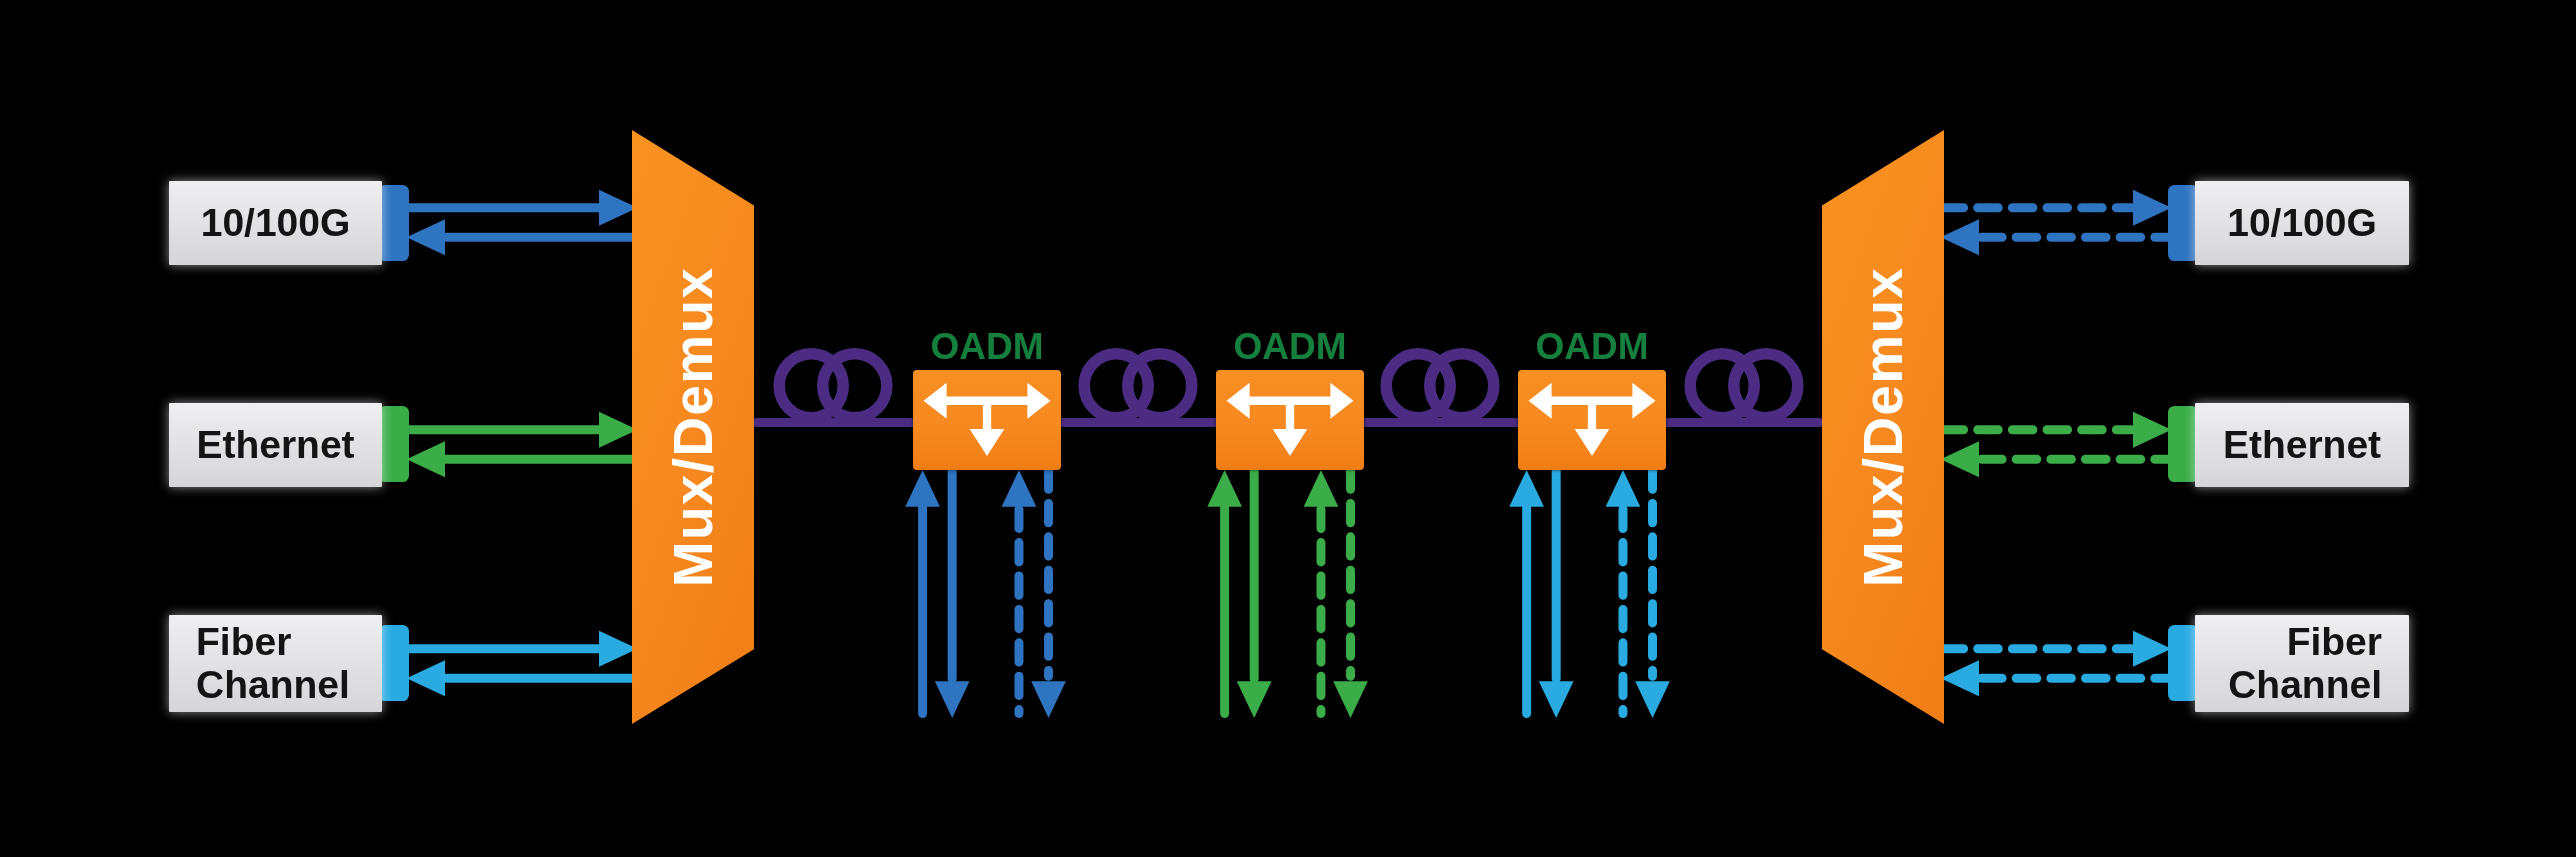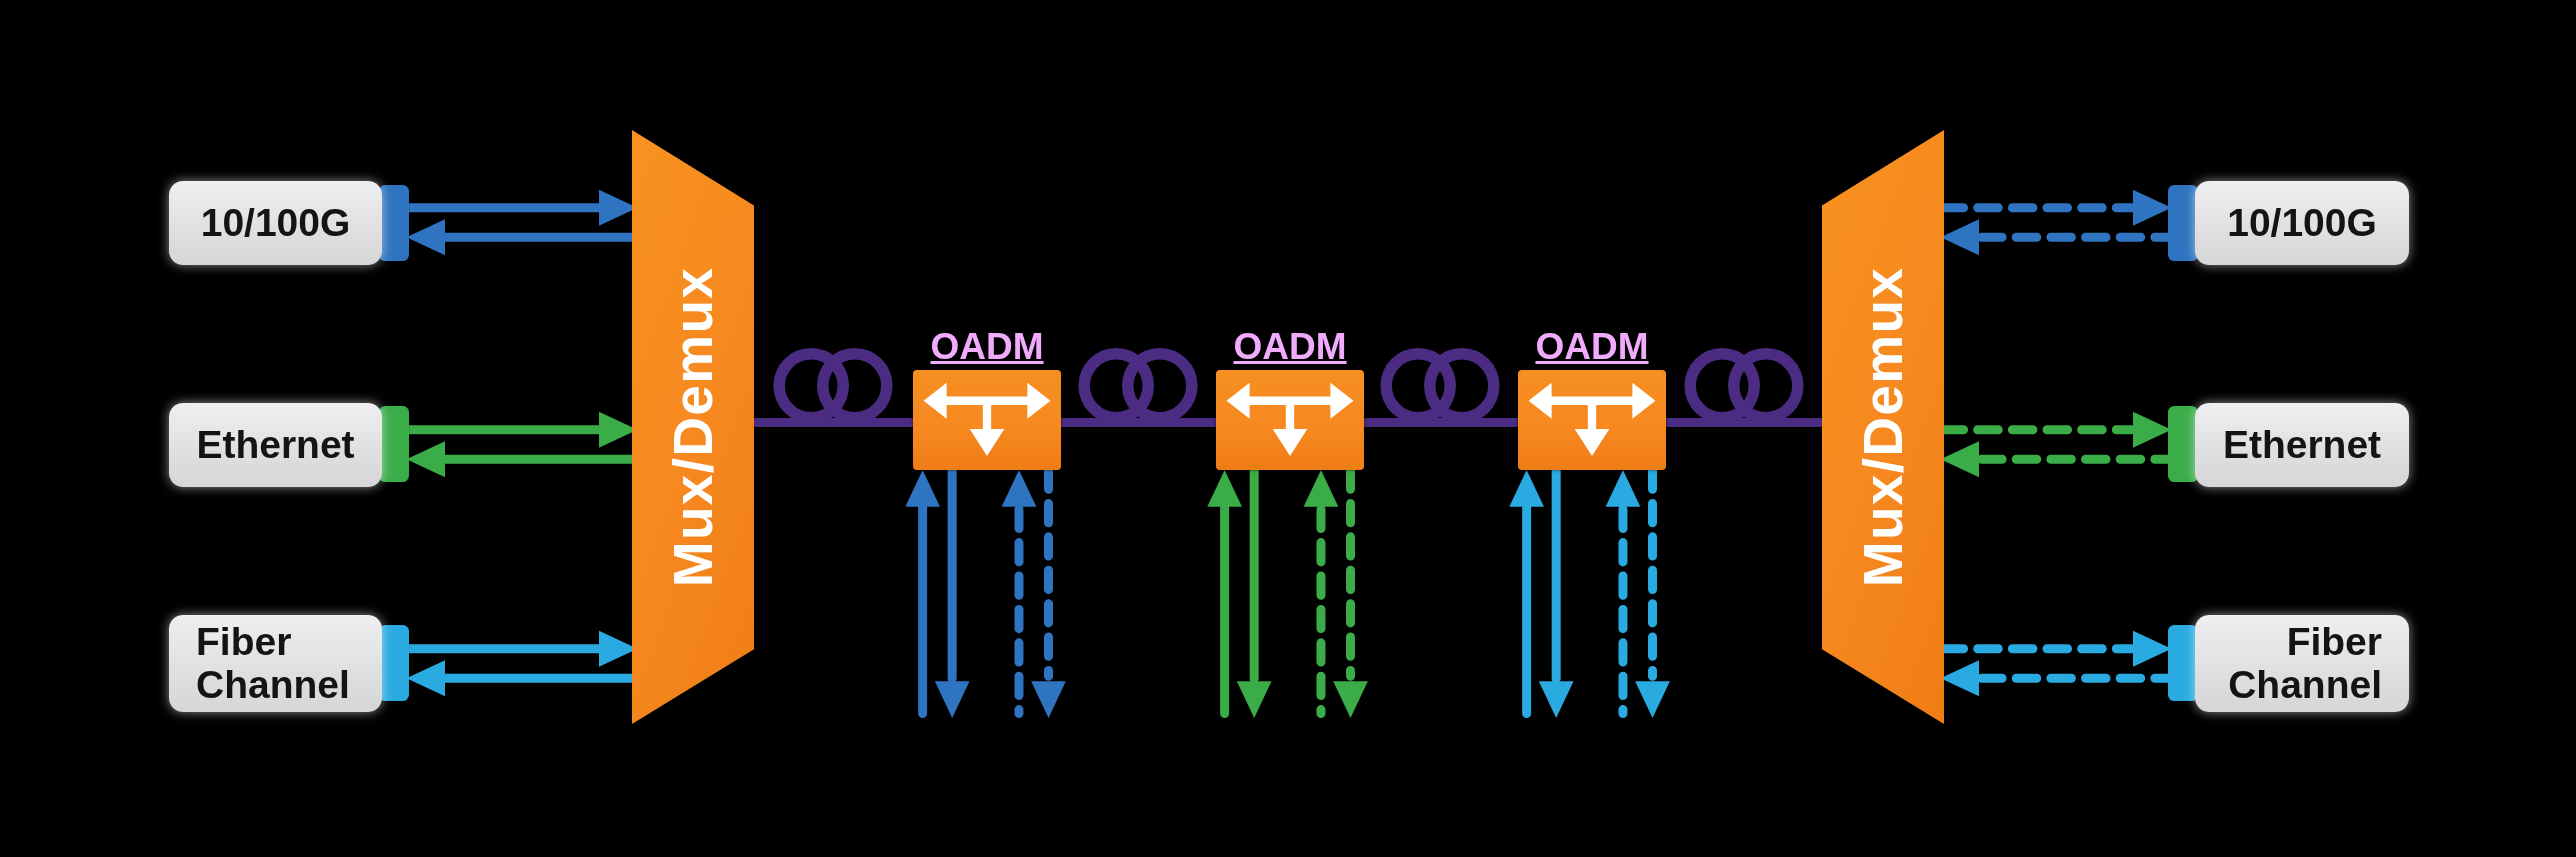--- a/index.html
+++ b/index.html
@@ -4,40 +4,40 @@
 <style>
   html,body{margin:0;padding:0;background:#000;}
   .stage{
     position:relative;width:2576px;height:858px;background:#000000;overflow:hidden;
     font-family:"Liberation Sans","DejaVu Sans",sans-serif;
   }
   .abs{position:absolute;}
   
   .client-box{
     position:absolute;width:213px;background:linear-gradient(180deg,#efeff1 0%,#dfdfe2 60%,#d6d6d9 100%);
-    border-radius:14px;display:flex;align-items:center;justify-content:center;
+    border-radius:1px;display:flex;align-items:center;justify-content:center;
     color:#141414;font-weight:bold;font-size:39px;line-height:1.08;
     box-shadow:0 0 10.3px rgba(255,255,255,0.55);z-index:3;
   }
   .client-box.right{width:214px;}
   .client-box .lbl{text-align:center;width:100%;}
   .client-box.align-left .lbl{text-align:left;padding-left:27px;}
   .client-box.align-right .lbl{text-align:right;padding-right:27px;}
   
   .tab{position:absolute;width:30px;height:76px;border-radius:6.4px;z-index:2;}
   
   .mux{position:absolute;width:122px;height:594px;background:linear-gradient(110deg,#f8921f 0%,#f6881f 55%,#ef7d15 100%);
        display:flex;align-items:center;justify-content:center;z-index:4;}
   .mux.left{clip-path:polygon(0 0,100% 12.7%,100% 87.4%,0 100%);}
   .mux.right{clip-path:polygon(0 12.7%,100% 0,100% 100%,0 87.4%);}
   .mux .mux-label{transform:rotate(-90deg);white-space:nowrap;color:#fff;font-size:55px;font-weight:bold;letter-spacing:1.3px;}
   
   .trunk{position:absolute;background:#4b2c82;z-index:1;border-radius:4.5px;}
   
-  .oadm-label{position:absolute;width:148px;text-align:center;font-size:37px;font-weight:bold;color:#f0abfc;z-index:2;text-decoration:underline;}
+  .oadm-label{position:absolute;width:148px;text-align:center;font-size:37px;font-weight:bold;color:#15803d;z-index:2;}
   .oadm-box{position:absolute;width:148px;height:100px;background:linear-gradient(180deg,#f78f22 0%,#f6881f 60%,#ef7d15 100%);
             border-radius:3.9px;z-index:3;box-shadow:0 0 3.9px rgba(0,0,0,0.6);}
   svg{display:block;}
 </style>
 </head>
 <body>
 
 <div class="stage">
 
   <div class="client-box" style="left:169px;top:181px;height:84px;">

